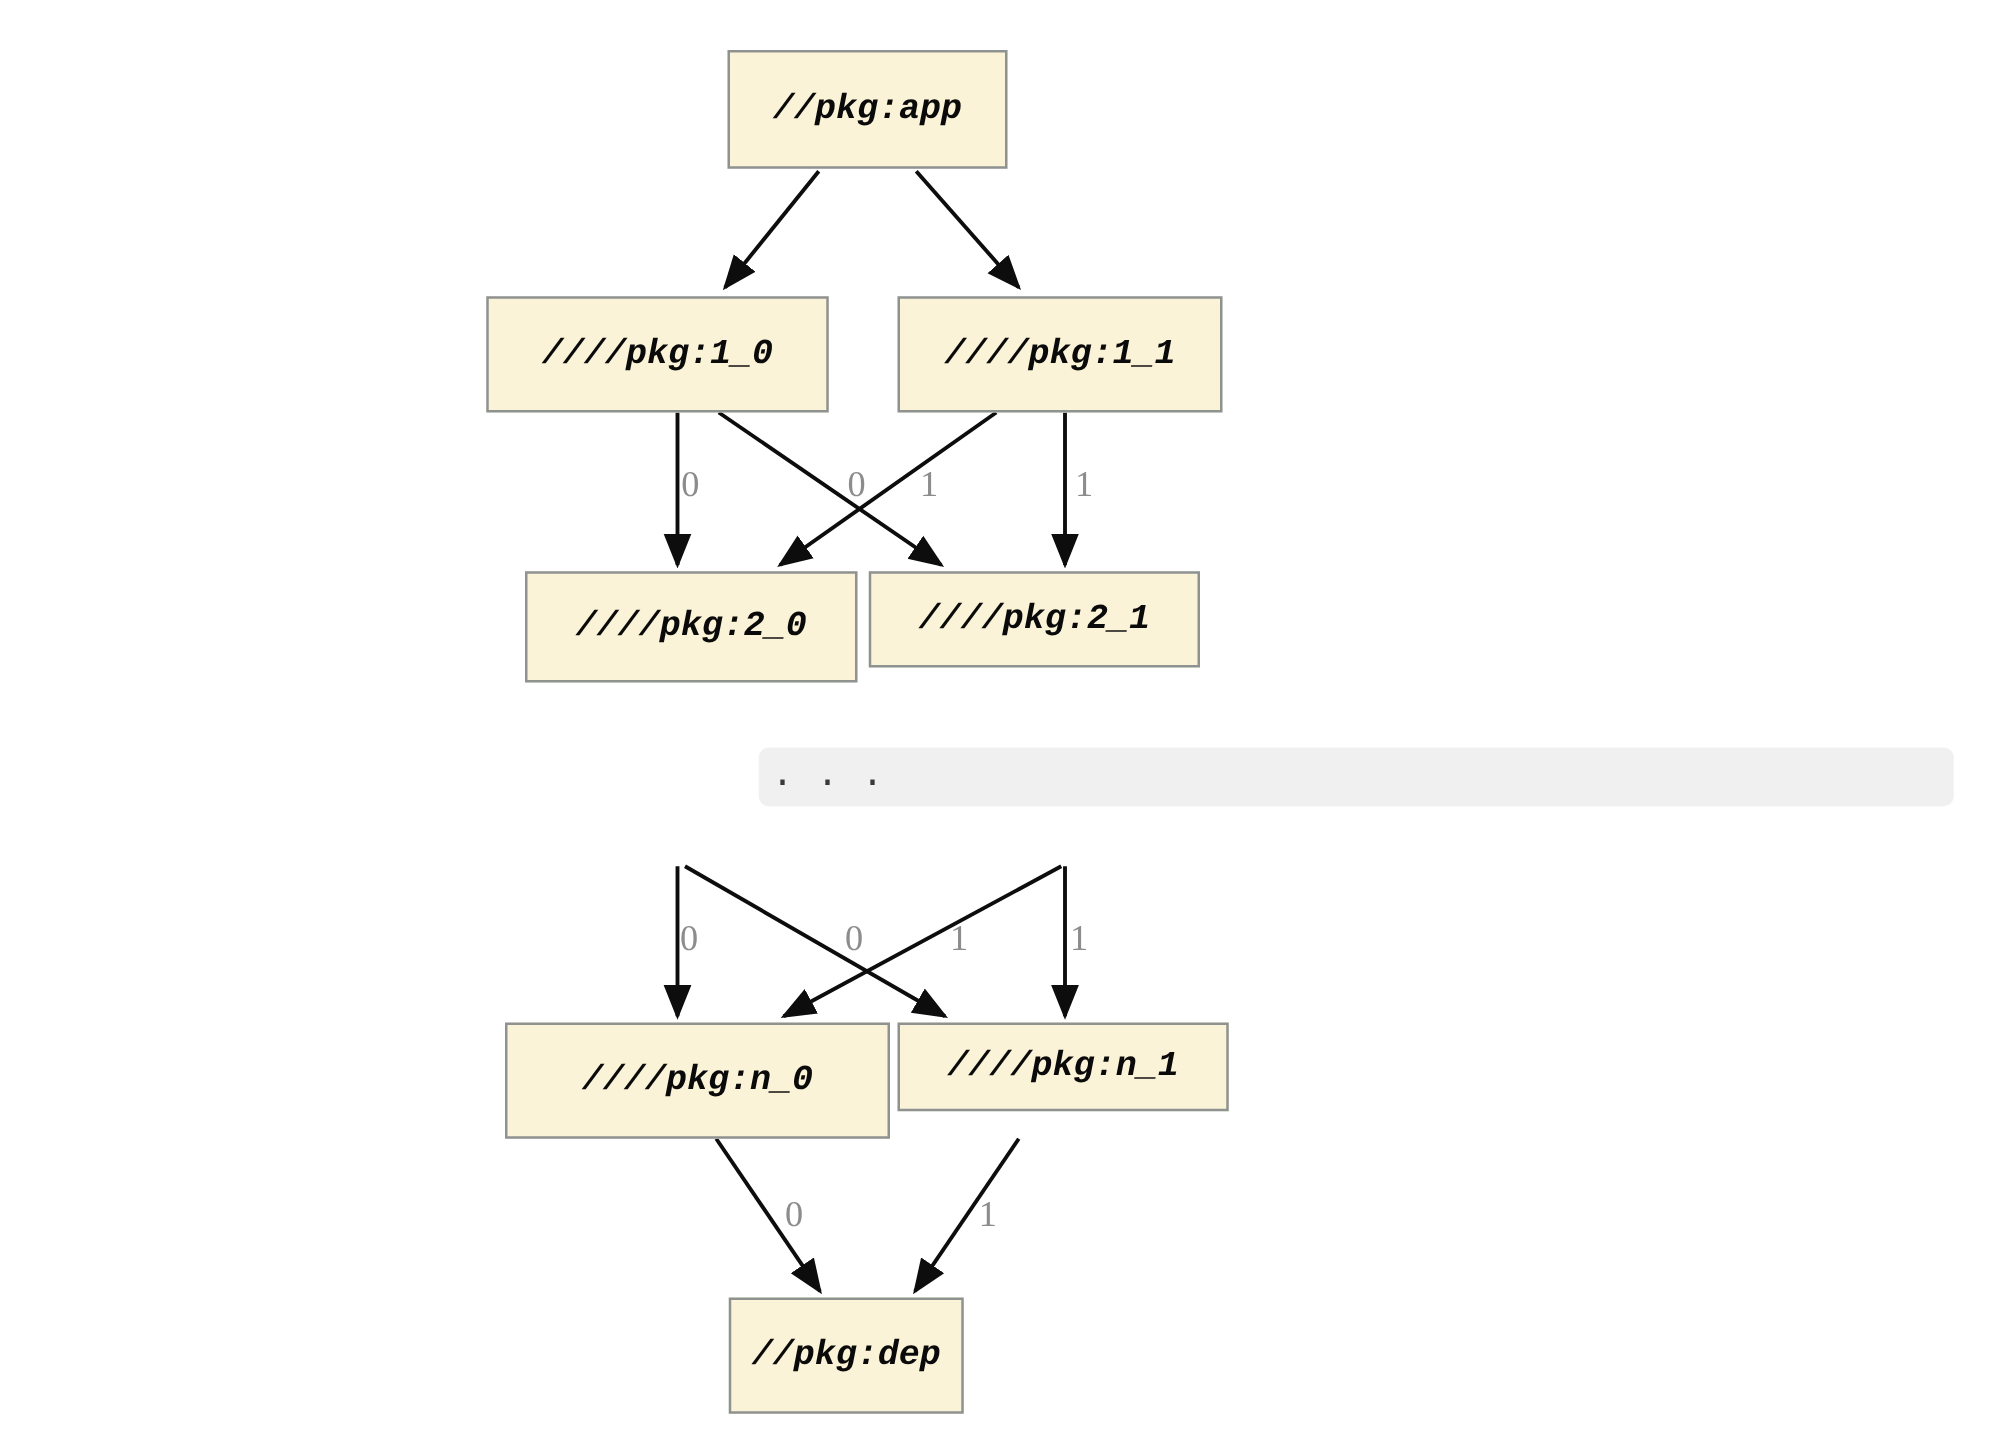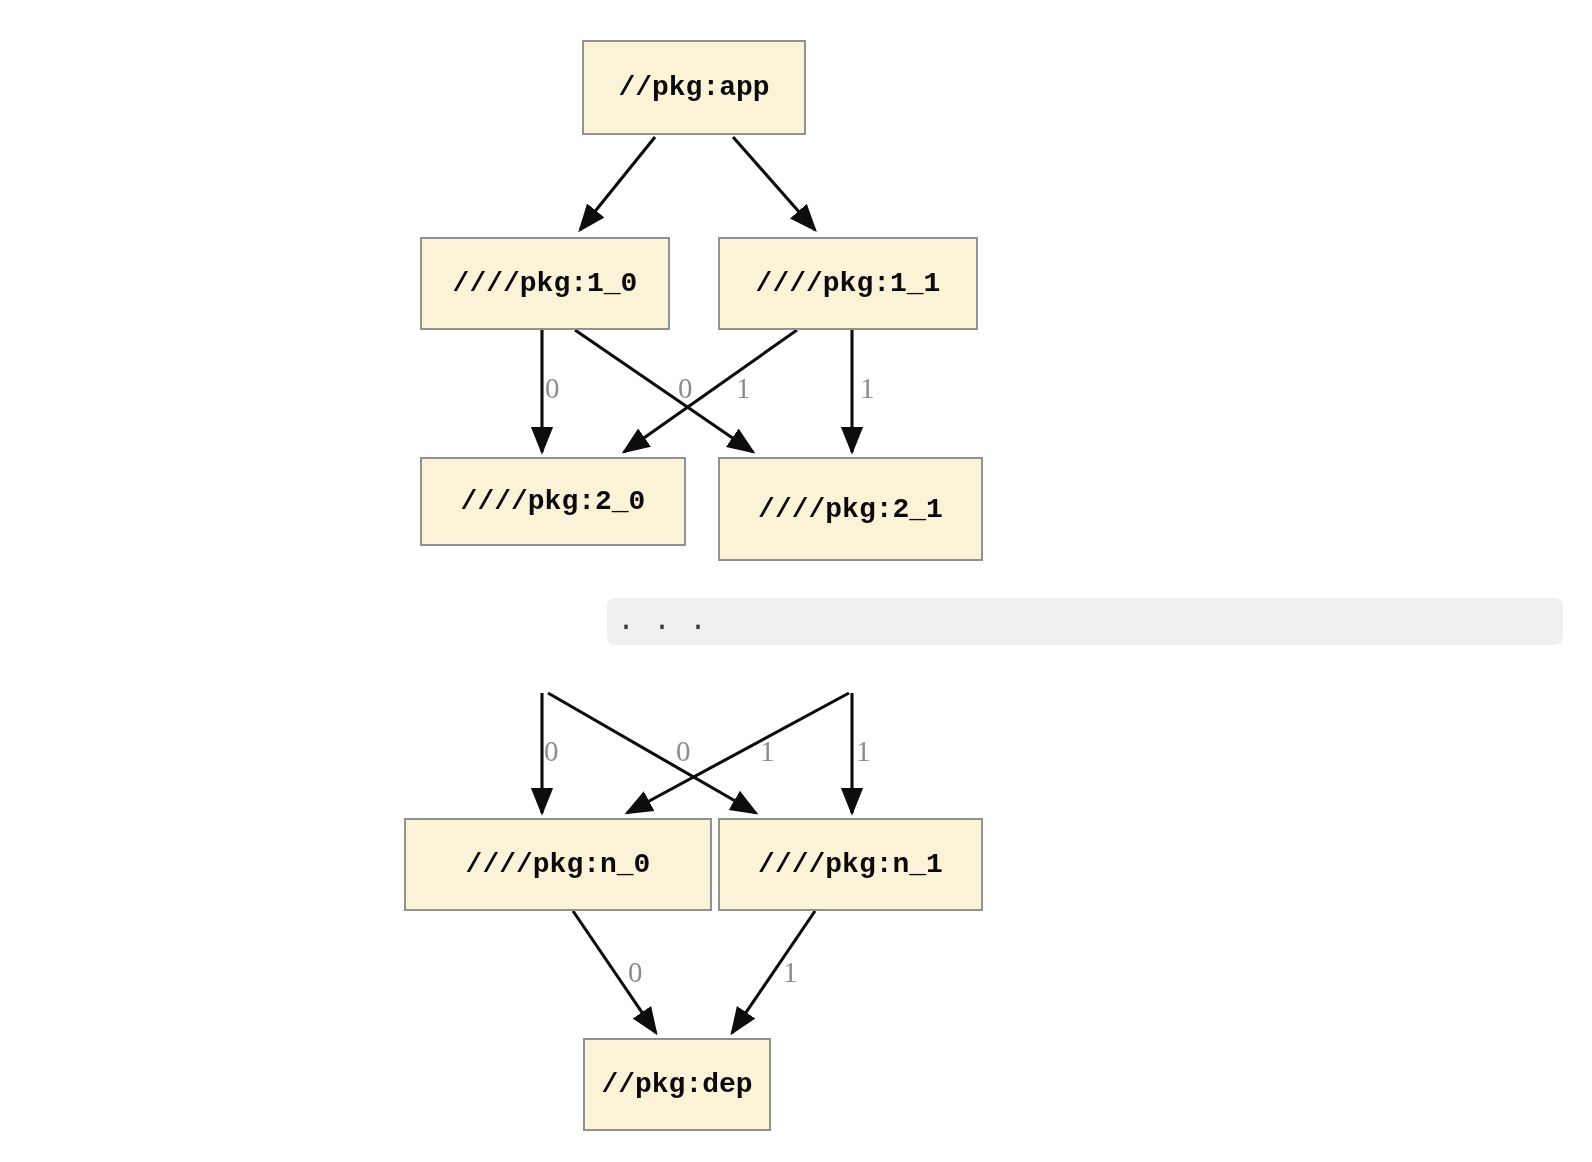--- a/index.html
+++ b/index.html
@@ -27,20 +27,21 @@
     background:var(--node-fill);
     border:2px solid var(--node-border);
     display:flex;align-items:center;justify-content:center;
   }
   .node-label{
     font-family:"Liberation Mono","DejaVu Sans Mono",monospace;
     font-weight:bold;
     font-size:28px;
     color:#0a0a0a;
     white-space:pre;
+    font-style:italic;
   }
   .edge-label{
     position:absolute;
     font-family:"Liberation Serif","DejaVu Serif",serif;
     font-size:29px;
     line-height:1;
     color:var(--edge-label);
   }
   .ellipsis-band{
     position:absolute;
@@ -84,40 +85,40 @@
     <line x1="852" y1="693" x2="852" y2="813" marker-end="url(#arrow)"></line>
 
     <line x1="573" y1="911" x2="656" y2="1033" marker-end="url(#arrow)"></line>
     <line x1="815" y1="911" x2="732" y2="1033" marker-end="url(#arrow)"></line>
   </svg>
 
   <div class="node" style="left:582px;top:40px;width:224px;height:95px">
     <span class="node-label">//pkg:app</span>
   </div>
 
-  <div class="node" style="left:420px;top:237px;width:250px;height:93px">
+  <div class="node" style="left:389px;top:237px;width:274px;height:93px">
     <span class="node-label">////pkg:1_0</span>
   </div>
   <div class="node" style="left:718px;top:237px;width:260px;height:93px">
     <span class="node-label">////pkg:1_1</span>
   </div>
 
   <div class="node" style="left:420px;top:457px;width:266px;height:89px">
     <span class="node-label">////pkg:2_0</span>
   </div>
-  <div class="node" style="left:718px;top:457px;width:265px;height:104px">
+  <div class="node" style="left:695px;top:457px;width:265px;height:77px">
     <span class="node-label">////pkg:2_1</span>
   </div>
 
   <pre class="ellipsis-band">. . .</pre>
 
   <div class="node" style="left:404px;top:818px;width:308px;height:93px">
     <span class="node-label">////pkg:n_0</span>
   </div>
-  <div class="node" style="left:718px;top:818px;width:265px;height:93px">
+  <div class="node" style="left:718px;top:818px;width:265px;height:71px">
     <span class="node-label">////pkg:n_1</span>
   </div>
 
   <div class="node" style="left:583px;top:1038px;width:188px;height:93px">
     <span class="node-label">//pkg:dep</span>
   </div>
 
   <span class="edge-label" style="left:545px;top:374px">0</span>
   <span class="edge-label" style="left:678px;top:374px">0</span>
   <span class="edge-label" style="left:736px;top:374px">1</span>

